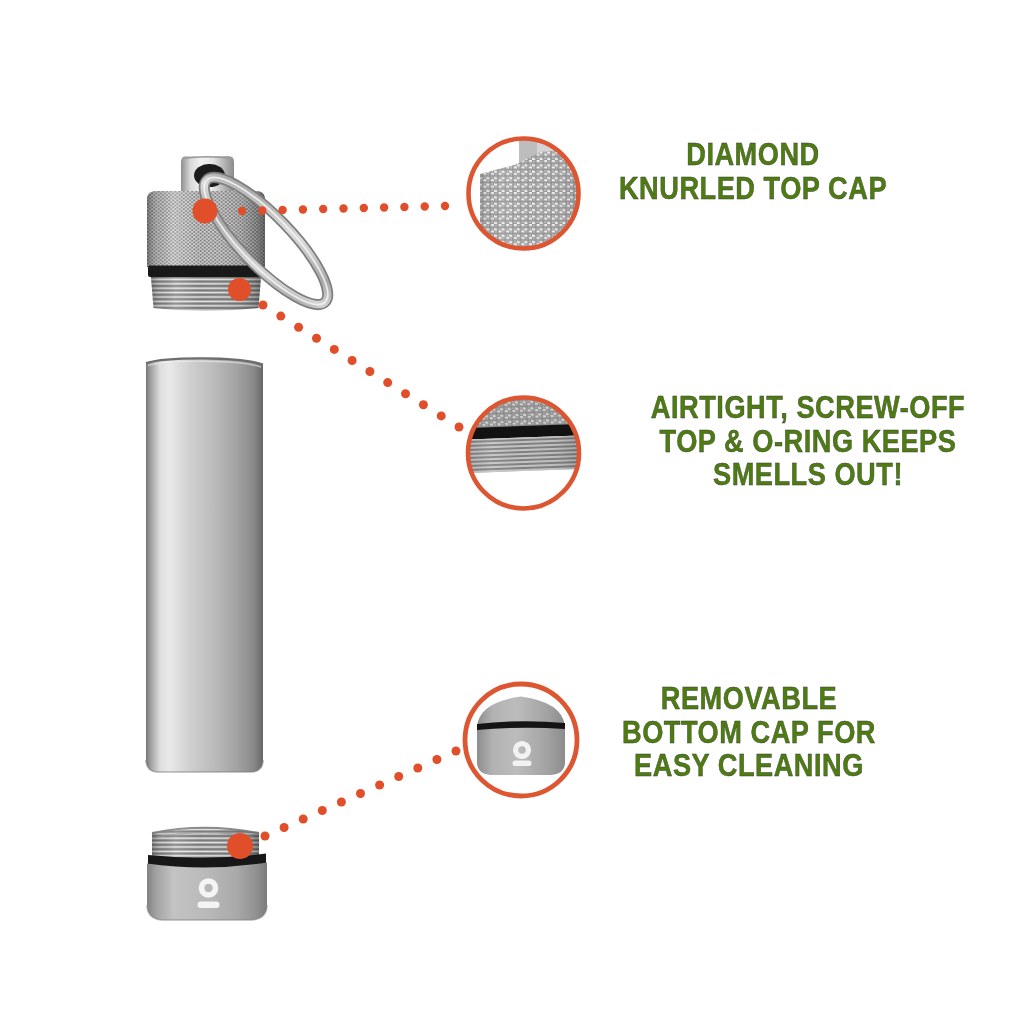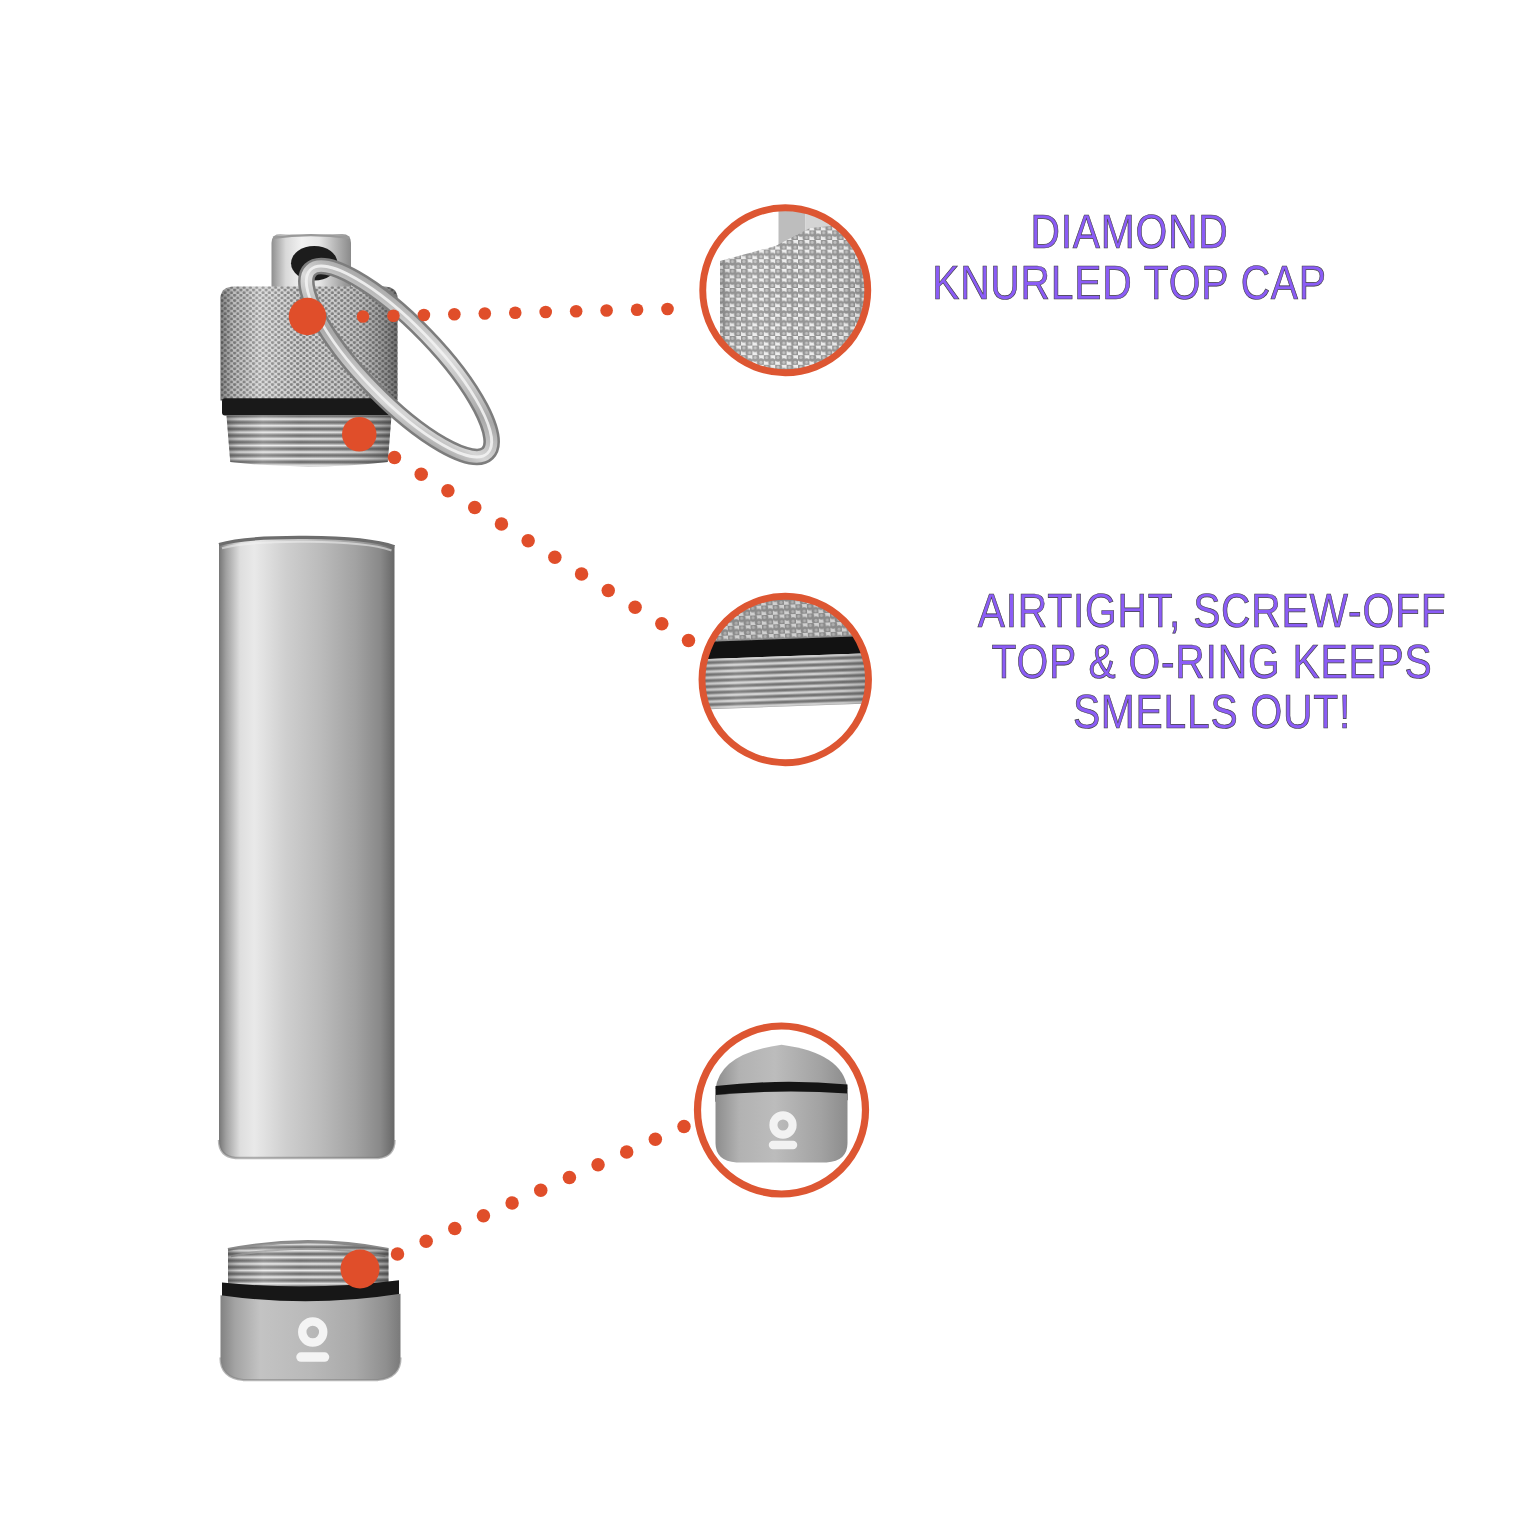--- a/index.html
+++ b/index.html
@@ -1,20 +1,20 @@
 <!DOCTYPE html>
 <html><head>
 <meta charset="utf-8">
 <style>
   html,body{margin:0;padding:0;background:#ffffff;}
   .page{position:relative;width:1024px;height:1024px;background:#ffffff;overflow:hidden;
         font-family:"Liberation Sans", sans-serif;}
   .art{position:absolute;left:0;top:0;width:1024px;height:1024px;}
-  .callout-text{position:absolute;width:420px;text-align:center;color:#8b5cf6;
-        font-size:32px;font-weight:400;letter-spacing:0.6px;-webkit-text-stroke:0.45px #3d3d3d;}
+  .callout-text{position:absolute;width:420px;text-align:center;color:#4d7c0f;
+        font-size:32px;font-weight:700;letter-spacing:0.6px;-webkit-text-stroke:0.45px #3d3d3d;}
   .callout-text .ln{height:33.5px;line-height:33.5px;white-space:nowrap;
         transform:scaleX(0.85);transform-origin:50% 50%;}
   #label-top{left:543px;top:138px;}
   #label-mid{left:598px;top:391px;}
   #label-bot{left:539px;top:682px;}
 </style>
 </head>
 <body>
 
 <div class="page">
@@ -256,14 +256,19 @@
 
   <div class="callout-text" id="label-top">
     <div class="ln">DIAMOND</div>
     <div class="ln">KNURLED TOP CAP</div>
   </div>
   <div class="callout-text" id="label-mid">
     <div class="ln">AIRTIGHT, SCREW-OFF</div>
     <div class="ln">TOP &amp; O-RING KEEPS</div>
     <div class="ln">SMELLS OUT!</div>
   </div>
+  <div class="callout-text" id="label-bot">
+    <div class="ln">REMOVABLE</div>
+    <div class="ln">BOTTOM CAP FOR</div>
+    <div class="ln">EASY CLEANING</div>
+  </div>
 
 </div>
 
 </body></html>

